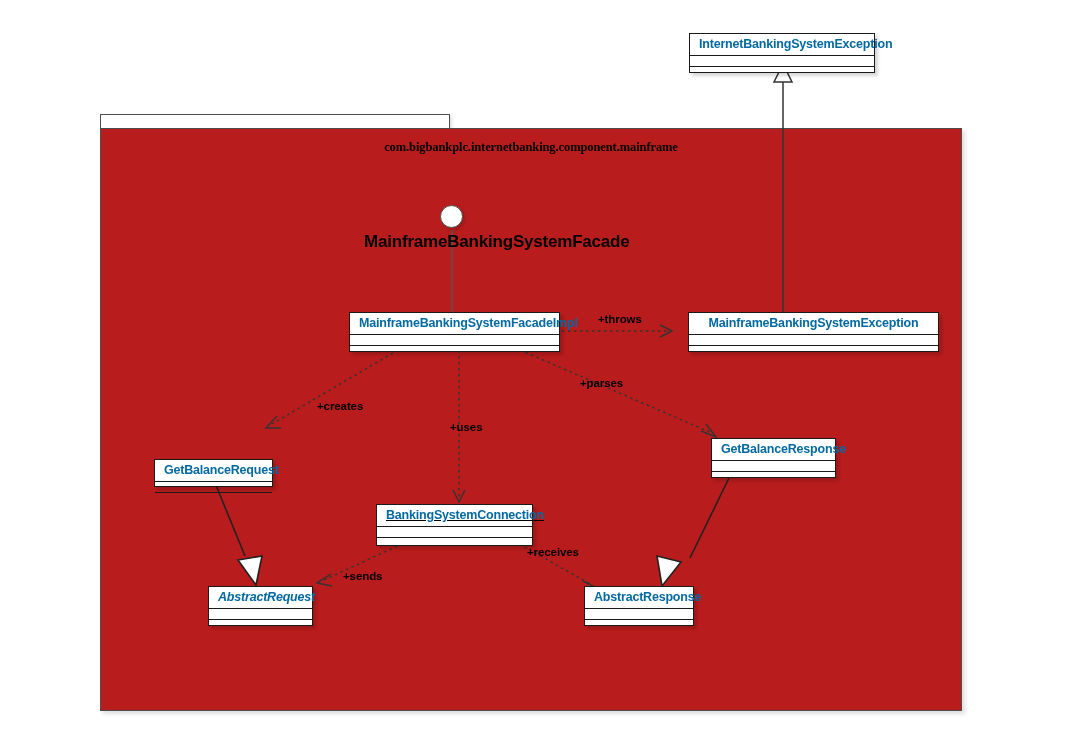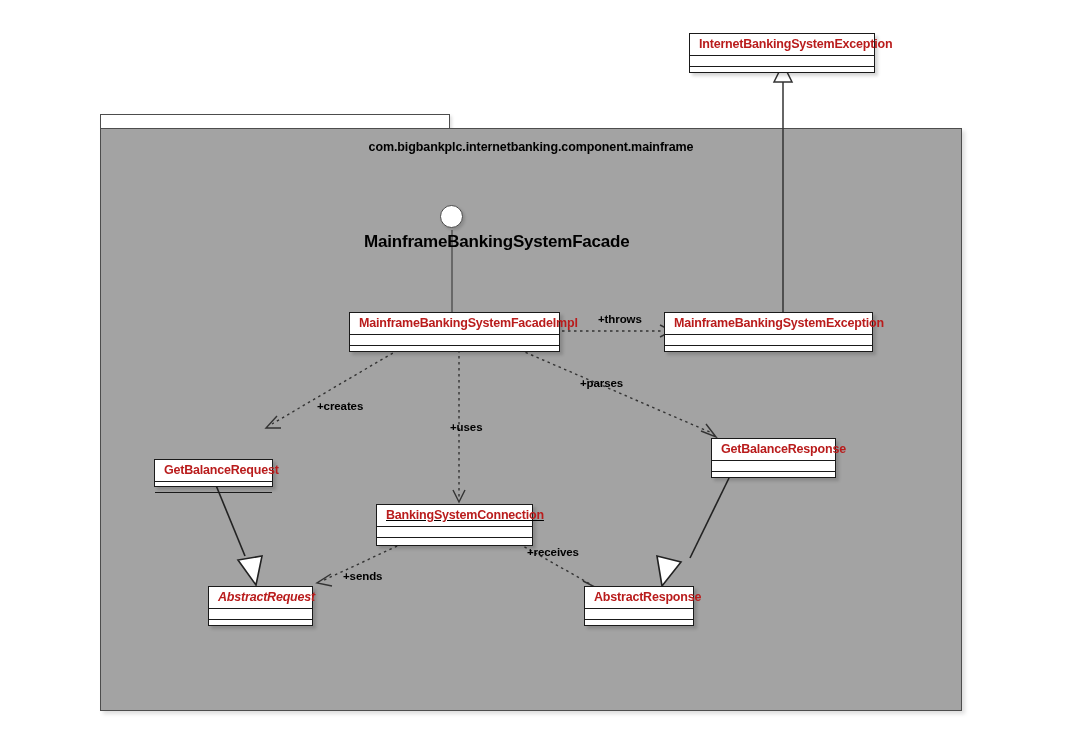--- a/index.html
+++ b/index.html
@@ -31,22 +31,23 @@
     position: absolute;
     box-sizing: border-box;
     border: 1.6px solid #4d4d4d;
     background: #ffffff;
     box-shadow: 2px 2px 3px rgba(0,0,0,0.13);
   }
   .pkg-body {
     position: absolute;
     box-sizing: border-box;
     border: 1.6px solid #4d4d4d;
-    background: #a3a3a3;
+    background: #b91c1c;
     box-shadow: 3px 3px 4px rgba(0,0,0,0.13);
+    font-family: Liberation Serif, serif;
   }
   .pkg-title {
     position: absolute;
     width: 100%;
     text-align: center;
     font-size: 12.5px;
     font-weight: bold;
     color: #000000;
     letter-spacing: -0.1px;
   }
@@ -57,21 +58,21 @@
     border: 1.4px solid #1a1a1a;
     background: #ffffff;
     box-shadow: 3px 3px 3px rgba(0,0,0,0.16);
   }
   .cls-name {
     box-sizing: border-box;
     border-bottom: 1.4px solid #1a1a1a;
     text-align: center;
     font-size: 12.5px;
     font-weight: bold;
-    color: #b91c1c;
+    color: #0369a1;
     padding: 3px 9px 4px 9px;
     white-space: nowrap;
     letter-spacing: -0.2px;
   }
   .cls-name.abstract { font-style: italic; }
   .cls-attrs {
     box-sizing: border-box;
     height: 11px;
     border-bottom: 1.4px solid #1a1a1a;
   }
@@ -177,21 +178,21 @@
     <div class="cls-attrs"></div>
     <div class="cls-ops"></div>
   </div>
 
   <div class="cls" style="left:349px; top:312px; width:211px; height:40px;">
     <div class="cls-name">MainframeBankingSystemFacadeImpl</div>
     <div class="cls-attrs"></div>
     <div class="cls-ops"></div>
   </div>
 
-  <div class="cls" style="left:664px; top:312px; width:209px; height:40px;">
+  <div class="cls" style="left:688px; top:312px; width:251px; height:40px;">
     <div class="cls-name">MainframeBankingSystemException</div>
     <div class="cls-attrs"></div>
     <div class="cls-ops"></div>
   </div>
 
   <div class="cls" style="left:154px; top:438px; width:119px; height:28px;margin-top:21px;">
     <div class="cls-name">GetBalanceRequest</div>
     <div class="cls-attrs"></div>
     <div class="cls-ops"></div>
   </div>

